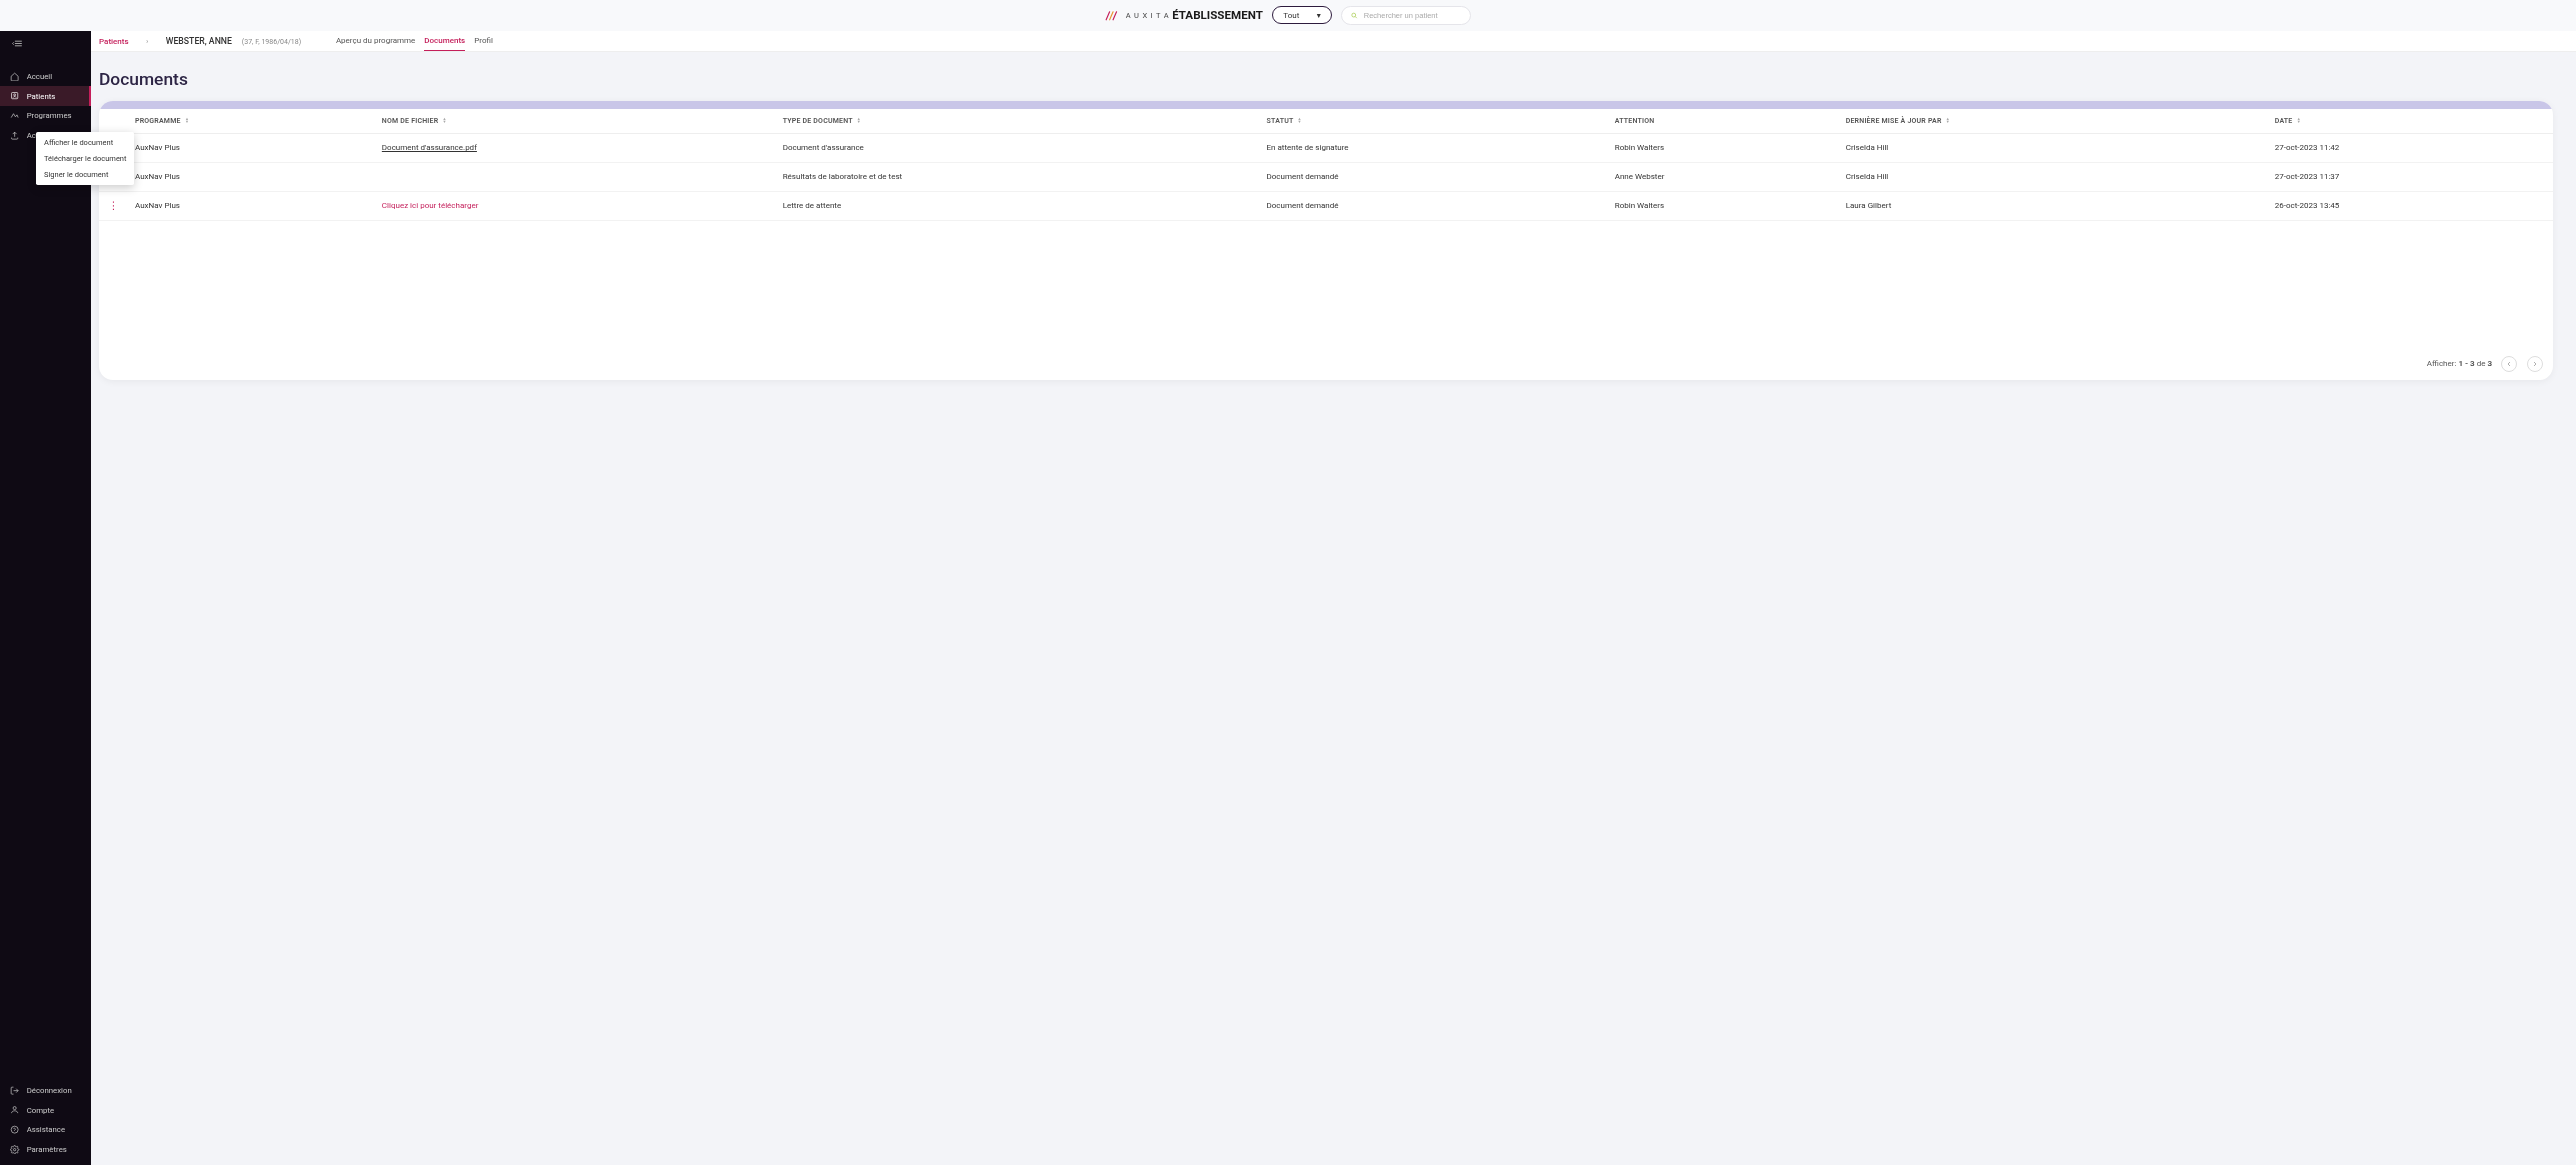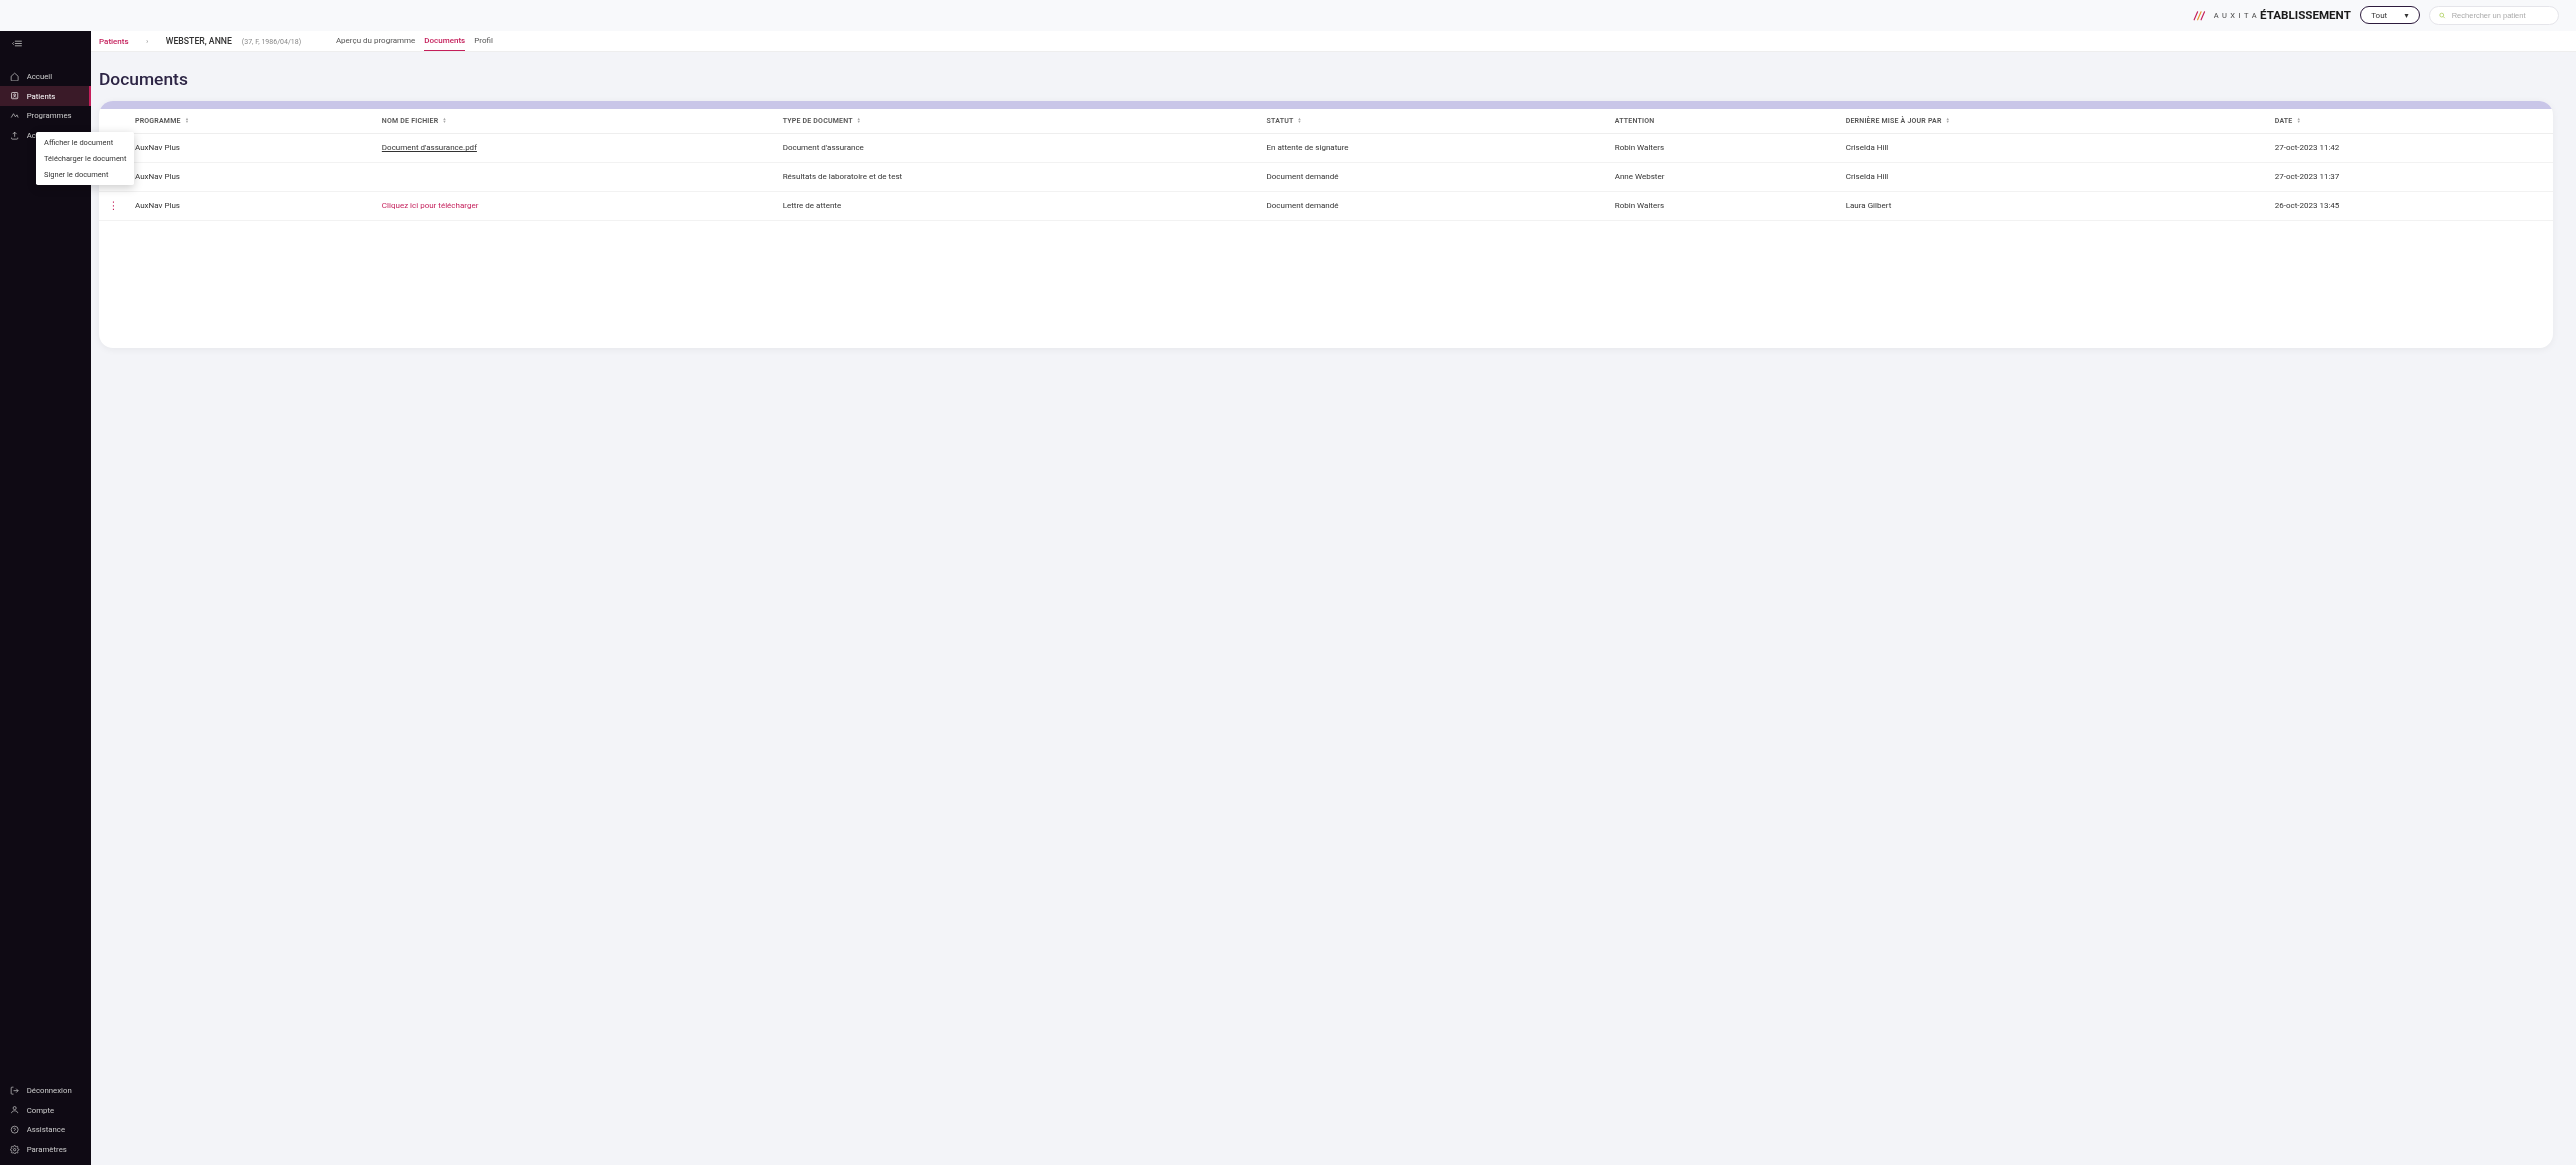--- a/index.html
+++ b/index.html
@@ -10,21 +10,21 @@
   font-size: 8px;
 }
 
 
 .header {
   background: #f8f9fb;
   height: 31px;
   display: flex;
   align-items: center;
   padding: 0 17px;
-  justify-content: flex-end;
+  justify-content: center;
 }
 .logo-area { display: flex; align-items: center; gap: 5.8px; }
 .logo-icon { width: 15px; height: 11.6px; }
 .logo-text { letter-spacing: 3.5px; color: #444; font-size: 7.5px; font-weight: 400; }
 .header-right { display: flex; align-items: center; gap: 9px; }
 .etablissement { font-weight: 700; font-size: 11.6px; color: #1a1a1a; }
 .filter-pill {
   border: 0.9px solid #2d1b3d;
   border-radius: 11.6px;
   padding: 3.5px 10.4px;
@@ -419,15 +419,30 @@
             <td>Document demandé</td>
             <td>Robin Walters</td>
             <td>Laura Gilbert</td>
             <td>26-oct-2023 13:45</td>
           </tr>
         </tbody>
     </table>
 
     <div style="height:127px"></div>
 
+    <div class="table-footer">
+      <span>
+        <span>Afficher: </span><b>1 - 3</b><span> de </span><b>3</b>
+      </span>
+      <div class="page-btn">
+        <svg width="8" height="8" viewBox="0 0 24 24" fill="none" stroke="currentColor" stroke-width="2">
+            <path d="M15 18l-6-6 6-6"></path>
+          </svg>
+      </div>
+      <div class="page-btn">
+        <svg width="8" height="8" viewBox="0 0 24 24" fill="none" stroke="currentColor" stroke-width="2">
+            <path d="M9 18l6-6-6-6"></path>
+          </svg>
+      </div>
+    </div>
   </div>
 </div>
 
 
 </body></html>

